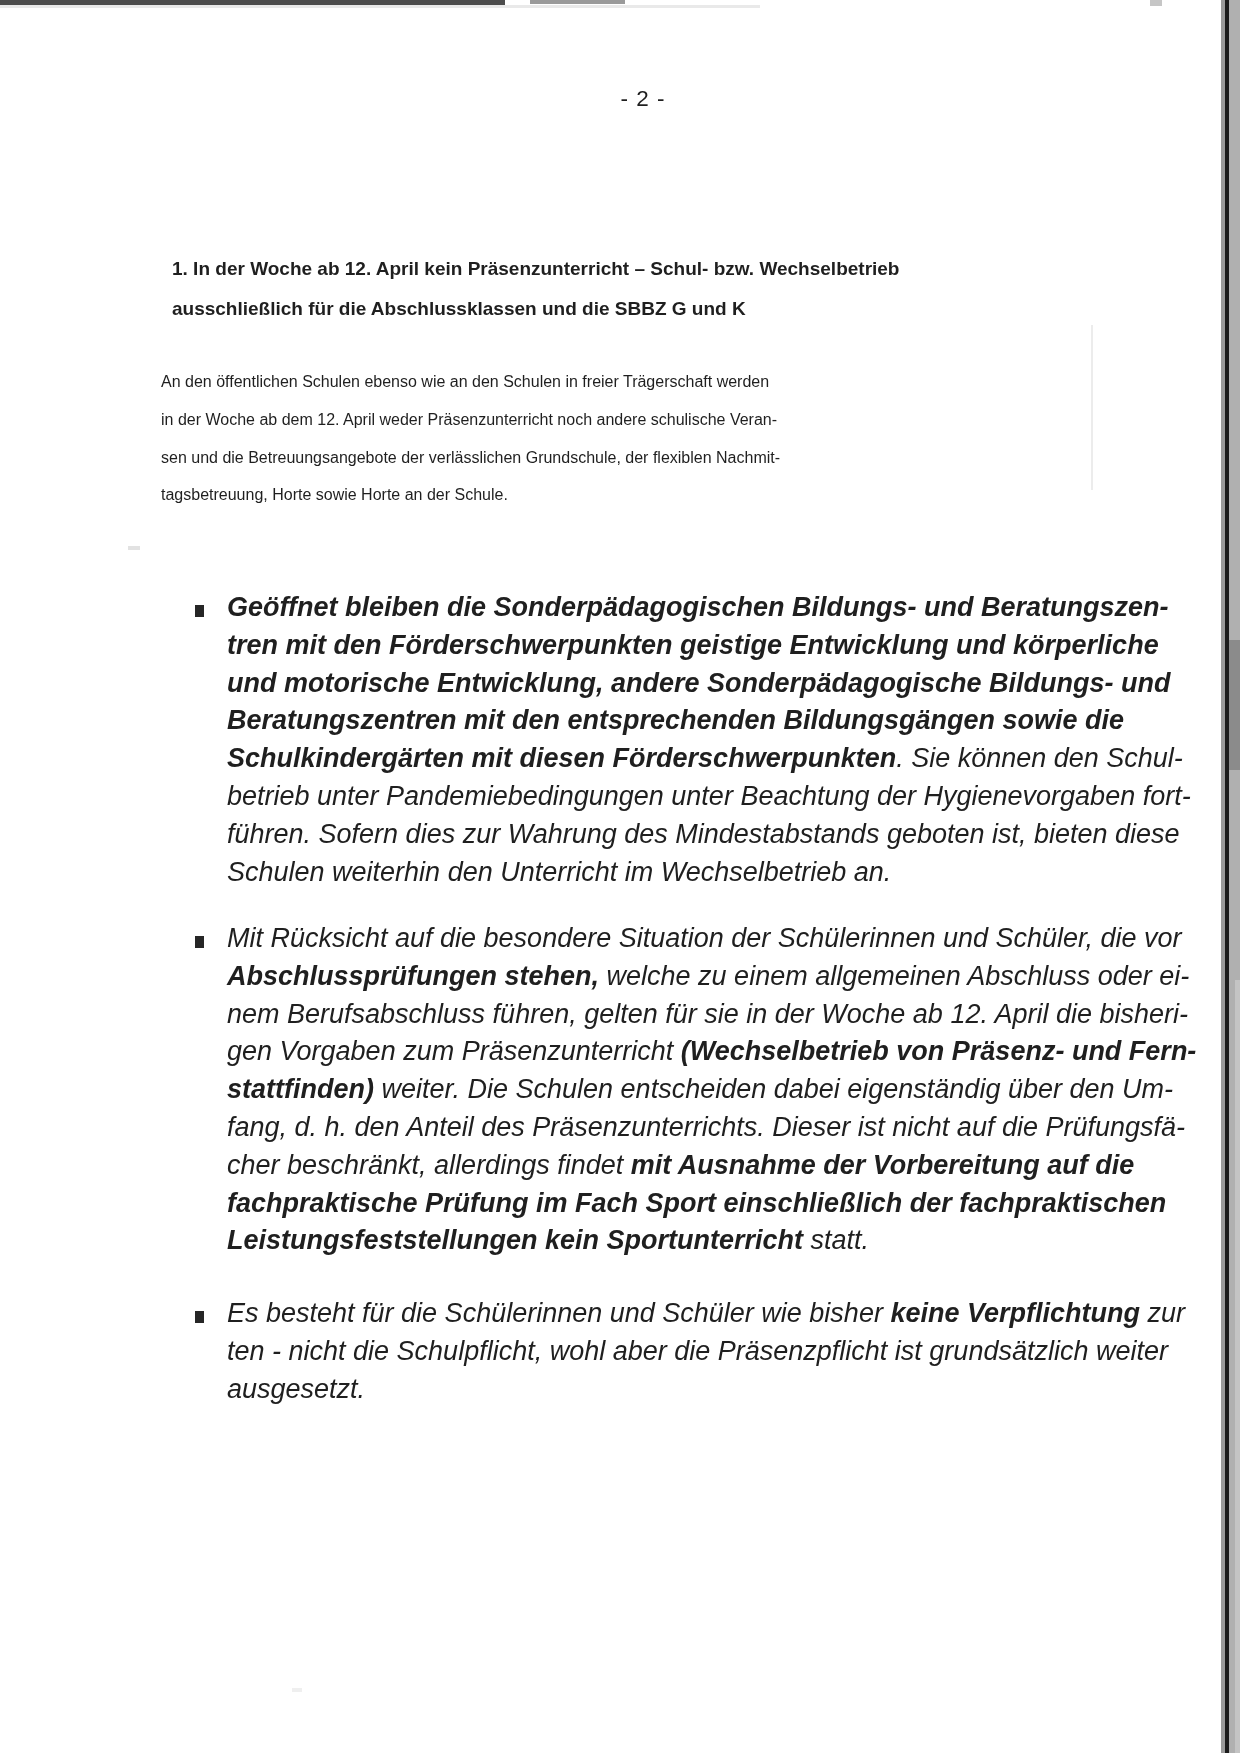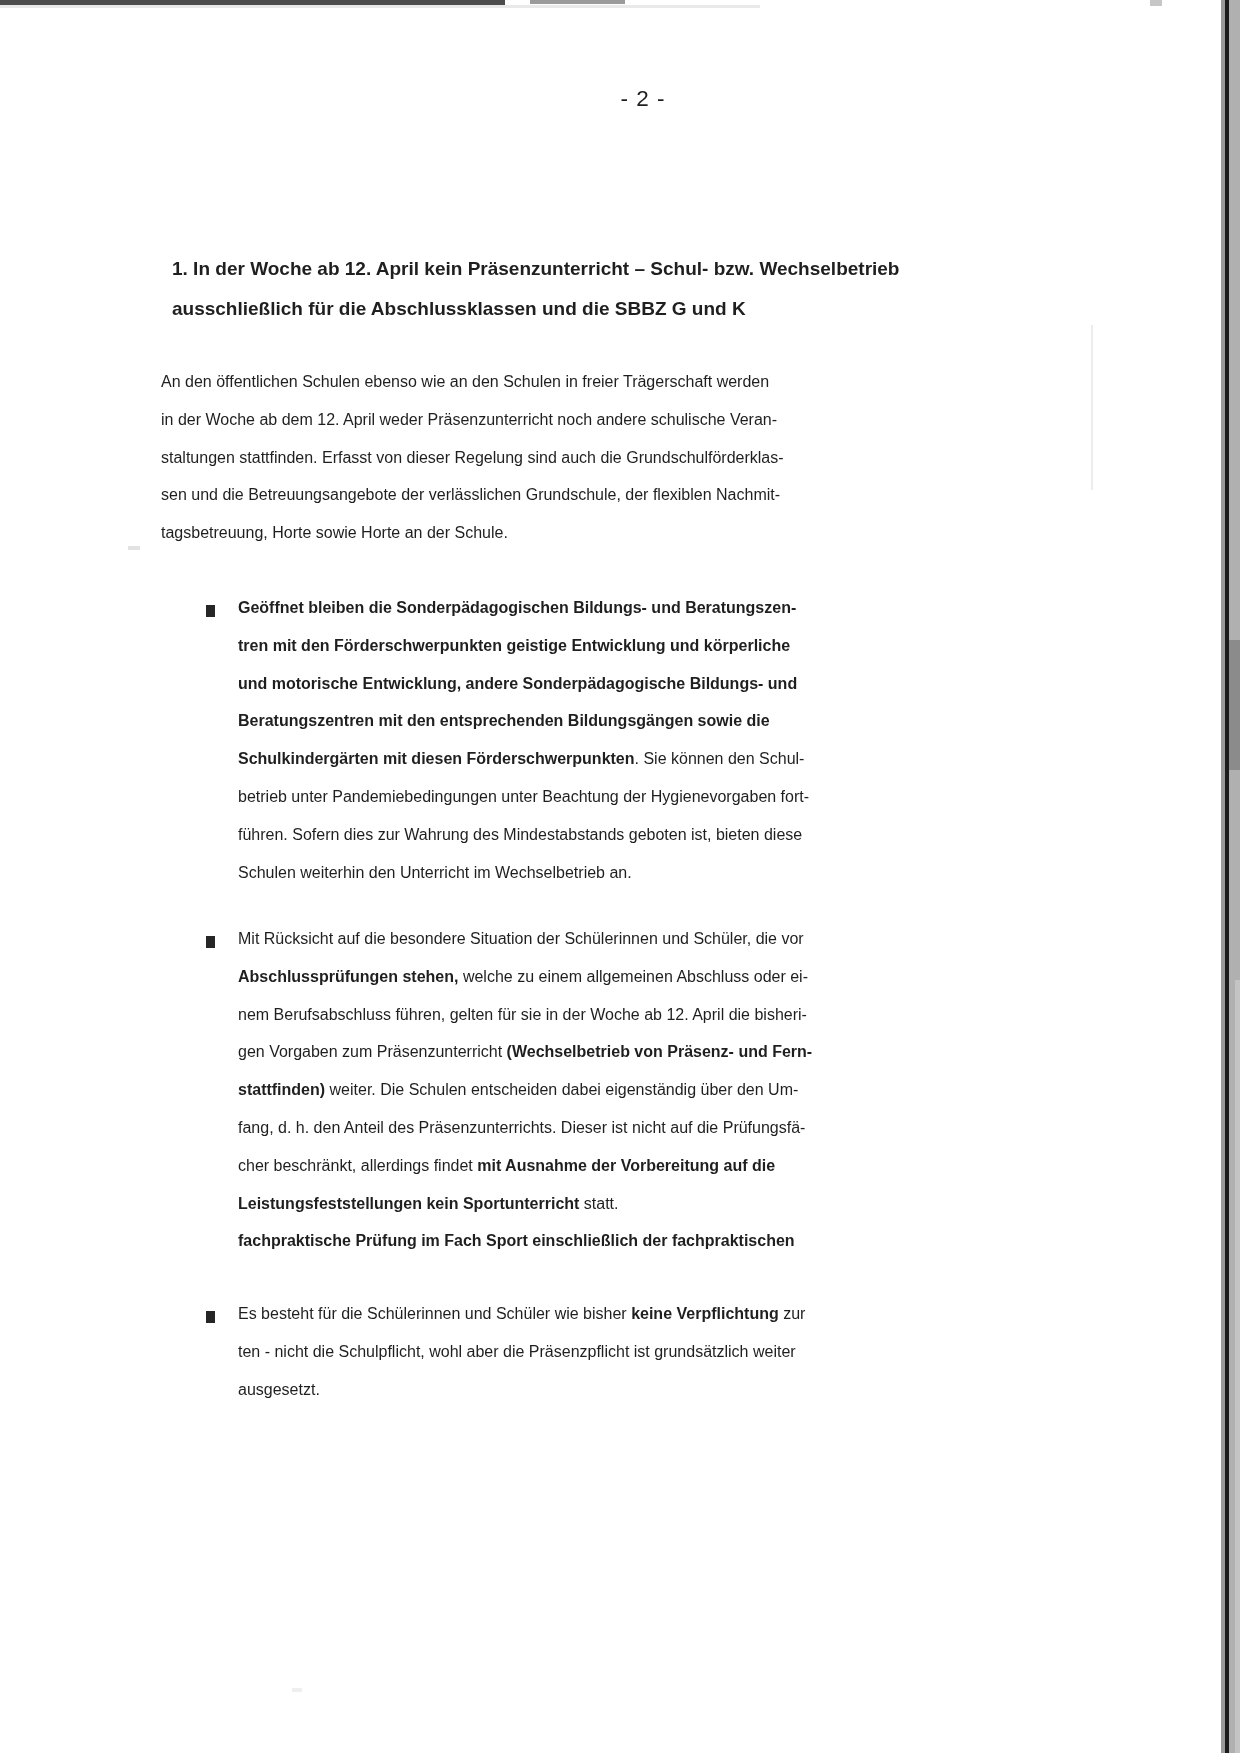--- a/index.html
+++ b/index.html
@@ -35,22 +35,22 @@
   }
   .heading {
     position:absolute; top:249px; left:172px;
     font-size:19px; line-height:40px;
   }
   .intro {
     position:absolute; top:363px; left:161px;
     font-size:16px; line-height:37.8px;
   }
   .bullet {
-    position:absolute; left:205px;
-    font-size:16px; line-height:37.8px;
+    position:absolute; left:194px;
+    font-size:27px; line-height:37.8px;font-style:italic;
   }
   .bullet .marker {
     position:absolute; left:1px; top:16px;
     width:9px; height:12px; background:#262626;
   }
   .bullet .btext { margin-left:33px; }
   .tline { white-space:nowrap; }
   .b { font-weight:bold; }
   .bullet-1 { top:589px; }
   .bullet-2 { top:920px; }
@@ -77,21 +77,20 @@
   <div class="pagenum">- 2 -</div>
 
   <div class="heading">
       <div class="tline"><span class="b">1. In der Woche ab 12. April kein Präsenzunterricht – Schul- bzw. Wechselbetrieb</span></div>
       <div class="tline"><span class="b">ausschließlich für die Abschlussklassen und die SBBZ G und K</span></div>
     </div>
 
   <div class="intro">
       <div class="tline"><span>An den öffentlichen Schulen ebenso wie an den Schulen in freier Trägerschaft werden</span></div>
       <div class="tline"><span>in der Woche ab dem 12. April weder Präsenzunterricht noch andere schulische Veran-</span></div>
-      <div class="tline"><span>staltungen stattfinden. Erfasst von dieser Regelung sind auch die Grundschulförderklas-</span></div>
       <div class="tline"><span>sen und die Betreuungsangebote der verlässlichen Grundschule, der flexiblen Nachmit-</span></div>
       <div class="tline"><span>tagsbetreuung, Horte sowie Horte an der Schule.</span></div>
     </div>
 
   <div class="bullet bullet-1">
     <span class="marker"></span>
     <div class="btext">
         <div class="tline"><span class="b">Geöffnet bleiben die Sonderpädagogischen Bildungs- und Beratungszen-</span></div>
         <div class="tline"><span class="b">tren mit den Förderschwerpunkten geistige Entwicklung und körperliche</span></div>
         <div class="tline"><span class="b">und motorische Entwicklung, andere Sonderpädagogische Bildungs- und</span></div>
@@ -106,22 +105,22 @@
   <div class="bullet bullet-2">
     <span class="marker"></span>
     <div class="btext">
         <div class="tline"><span>Mit Rücksicht auf die besondere Situation der Schülerinnen und Schüler, die vor</span></div>
         <div class="tline"><span class="b">Abschlussprüfungen stehen,</span><span> welche zu einem allgemeinen Abschluss oder ei-</span></div>
         <div class="tline"><span>nem Berufsabschluss führen, gelten für sie in der Woche ab 12. April die bisheri-</span></div>
         <div class="tline"><span>gen Vorgaben zum Präsenzunterricht </span><span class="b">(Wechselbetrieb von Präsenz- und Fern-</span></div>
         <div class="tline"><span class="b">stattfinden)</span><span> weiter. Die Schulen entscheiden dabei eigenständig über den Um-</span></div>
         <div class="tline"><span>fang, d. h. den Anteil des Präsenzunterrichts. Dieser ist nicht auf die Prüfungsfä-</span></div>
         <div class="tline"><span>cher beschränkt, allerdings findet </span><span class="b">mit Ausnahme der Vorbereitung auf die</span></div>
+        <div class="tline"><span class="b">fachpraktische Prüfung im Fach Sport einschließlich der fachpraktischen</span></div>
         <div class="tline"><span class="b">Leistungsfeststellungen kein Sportunterricht</span><span> statt.</span></div>
-        <div class="tline"><span class="b">fachpraktische Prüfung im Fach Sport einschließlich der fachpraktischen</span></div>
       </div>
   </div>
 
   <div class="bullet bullet-3">
     <span class="marker"></span>
     <div class="btext">
         <div class="tline"><span>Es besteht für die Schülerinnen und Schüler wie bisher </span><span class="b">keine Verpflichtung</span><span> zur</span></div>
         <div class="tline"><span>ten - nicht die Schulpflicht, wohl aber die Präsenzpflicht ist grundsätzlich weiter</span></div>
         <div class="tline"><span>ausgesetzt.</span></div>
       </div>

